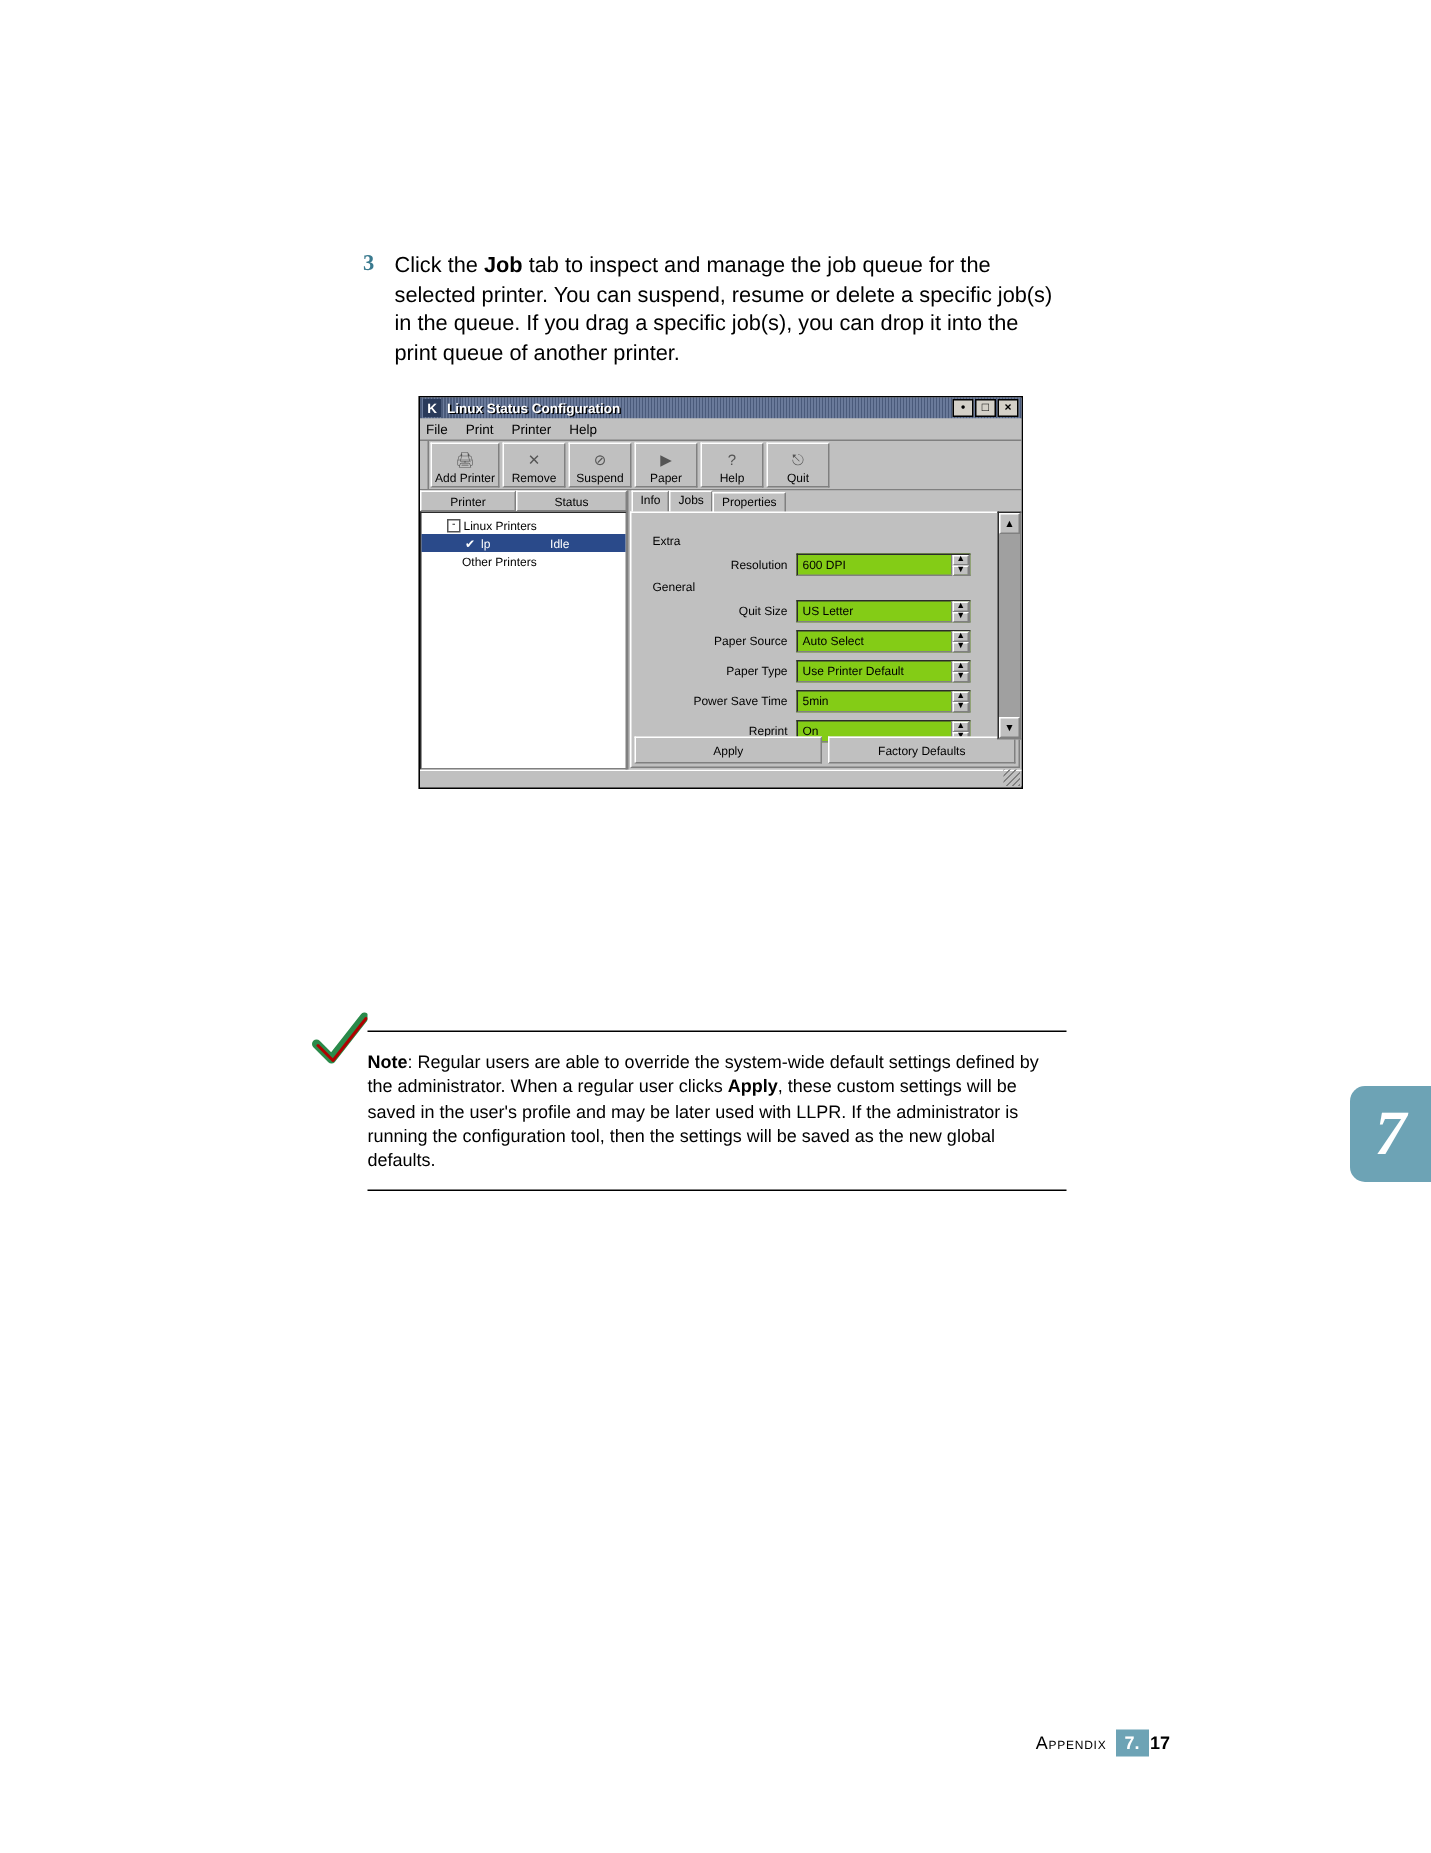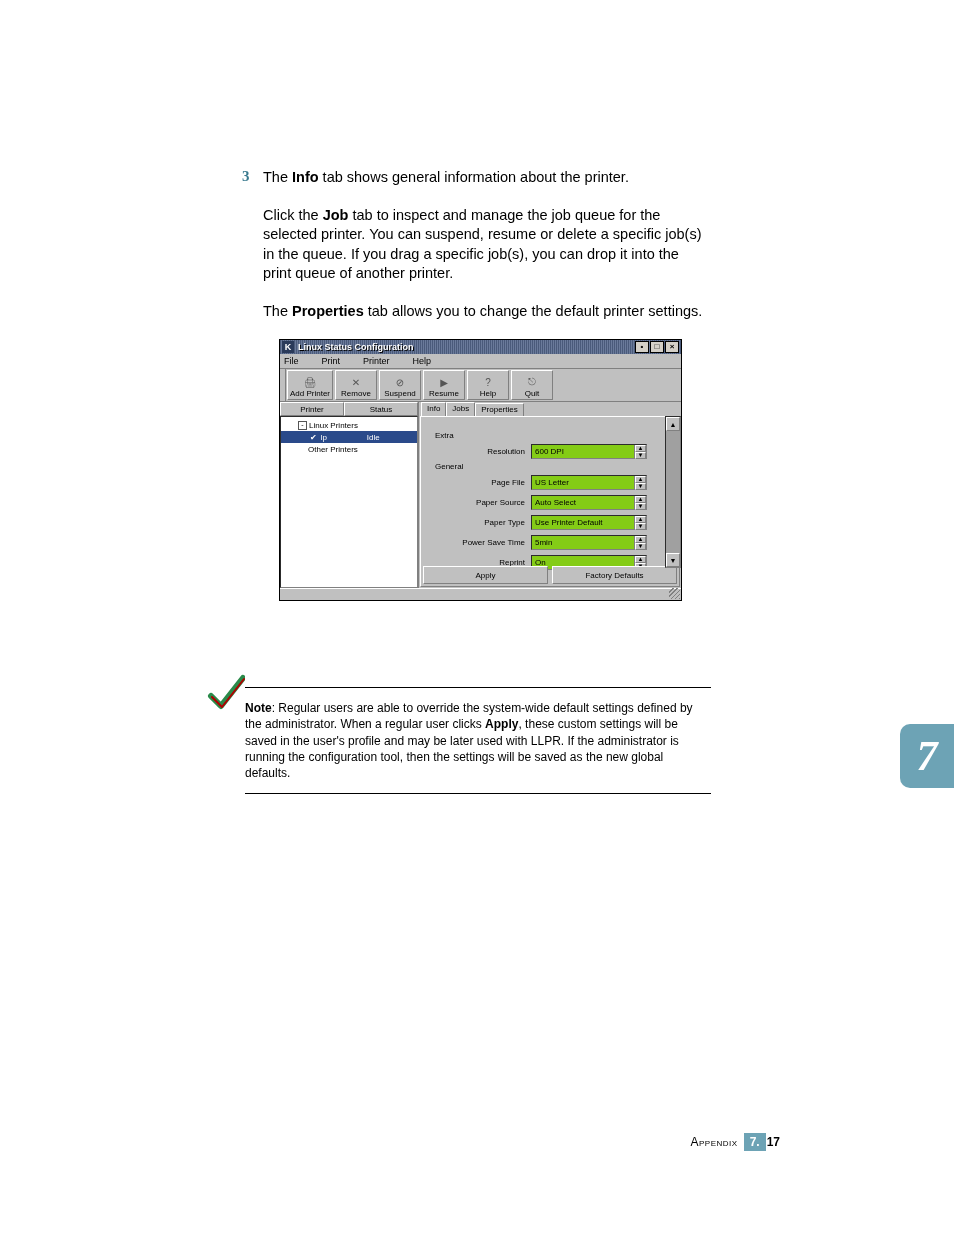--- a/index.html
+++ b/index.html
@@ -76,21 +76,21 @@
   }
   .menu-bar {
     height: 14px;
     background: #c0c0c0;
     border-bottom: 1px solid #808080;
     display: flex;
     align-items: center;
     padding: 0 4px;
     font-size: 9px;
   }
-  .menu-bar span { margin-right: 23px; }
+  .menu-bar span { margin-right: 12px; }
   .toolbar {
     height: 32px;
     background: #c0c0c0;
     border-bottom: 1px solid #808080;
     display: flex;
   }
   .tool-btn {
     border: 1px solid #808080;
     border-top-color: #fff;
     border-left-color: #fff;
@@ -302,21 +302,21 @@
     font-weight: bold;
     display: flex;
     align-items: center;
     justify-content: center;
   }
 
   
   .footer {
     position: absolute;
     right: 174px;
-    bottom: 84px;
+    bottom: 64px;
     display: flex;
     align-items: center;
     font-size: 12px;
   }
   .footer .appx {
     font-variant: small-caps;
     letter-spacing: 0.5px;
     margin-right: 6px;
   }
   .pg-badge {
@@ -327,27 +327,21 @@
   }
   .pg-after { margin-left: 1px; font-weight: bold; }
 </style>
 </head>
 <body>
 
 <span class="step-num">3</span>
 
 <div class="content">
   <p class="para">
-    <span>The </span><span class="bold">Info</span><span> tab shows general information about the printer.</span>
-  </p>
-  <p class="para">
     <span>Click the </span><span class="bold">Job</span><span> tab to inspect and manage the job queue for the selected printer. You can suspend, resume or delete a specific job(s) in the queue. If you drag a specific job(s), you can drop it into the print queue of another printer.</span>
-  </p>
-  <p class="para">
-    <span>The </span><span class="bold">Properties</span><span> tab allows you to change the default printer settings.</span>
   </p>
 
   <div class="app">
     <div class="title-bar">
       <span class="k">K</span>
       <span class="ttl">Linux Status Configuration</span>
       <span class="win-btn">•</span>
       <span class="win-btn">□</span>
       <span class="win-btn">×</span>
     </div>
@@ -366,21 +360,21 @@
       <div class="tool-btn" style="width:42px">
         <span class="ico">✕</span>
         <span>Remove</span>
       </div>
       <div class="tool-btn" style="width:42px">
         <span class="ico">⊘</span>
         <span>Suspend</span>
       </div>
       <div class="tool-btn" style="width:42px">
         <span class="ico">▶</span>
-        <span>Resume</span>
+        <span>Paper</span>
       </div>
       <div class="tool-btn" style="width:42px">
         <span class="ico">?</span>
         <span>Help</span>
       </div>
       <div class="tool-btn" style="width:42px">
         <span class="ico">⎋</span>
         <span>Quit</span>
       </div>
     </div>
@@ -420,21 +414,21 @@
             <div class="select">
               <span>600 DPI</span>
               <div class="spin">
                   <div>▲</div>
                   <div>▼</div>
                 </div>
             </div>
           </div>
           <div class="group-label">General</div>
           <div class="field">
-            <div class="field-label">Page File</div>
+            <div class="field-label">Quit Size</div>
             <div class="select">
               <span>US Letter</span>
               <div class="spin">
                   <div>▲</div>
                   <div>▼</div>
                 </div>
             </div>
           </div>
           <div class="field">
             <div class="field-label">Paper Source</div>

